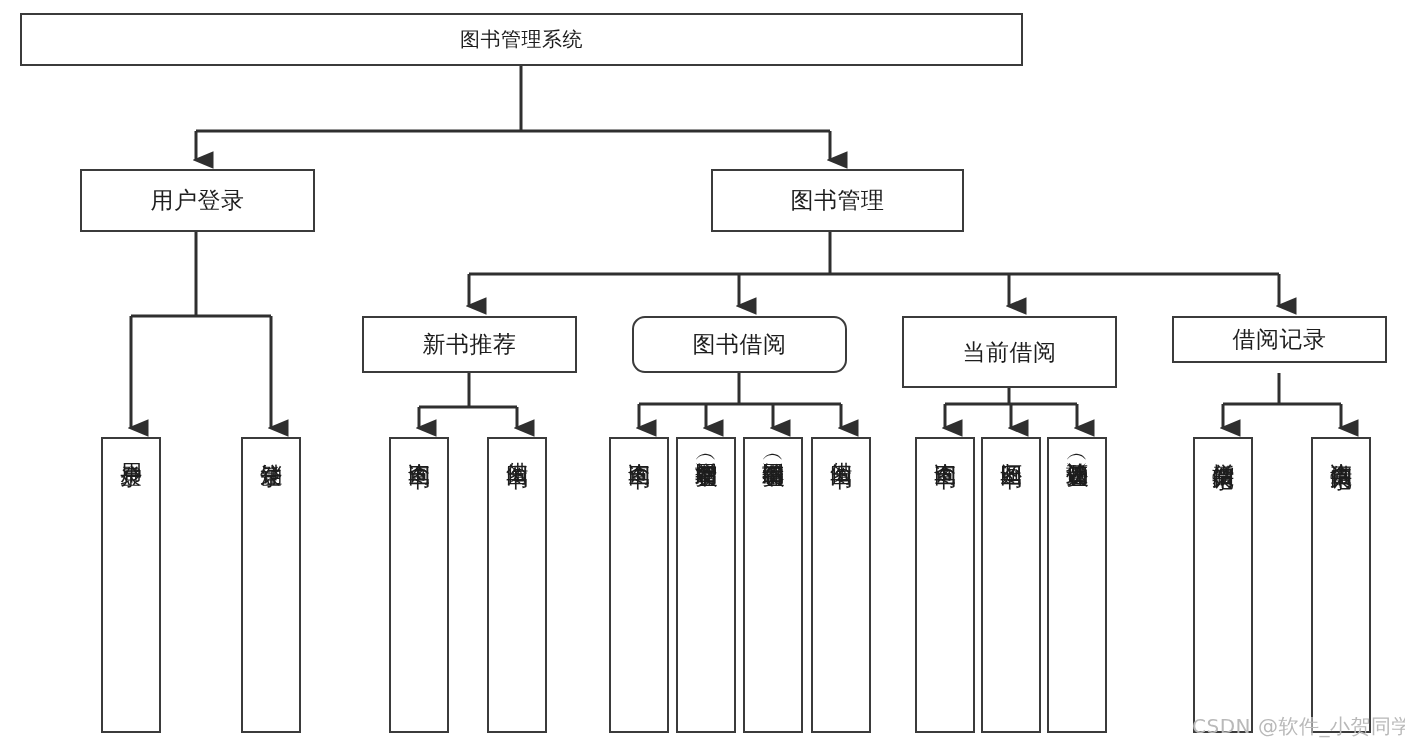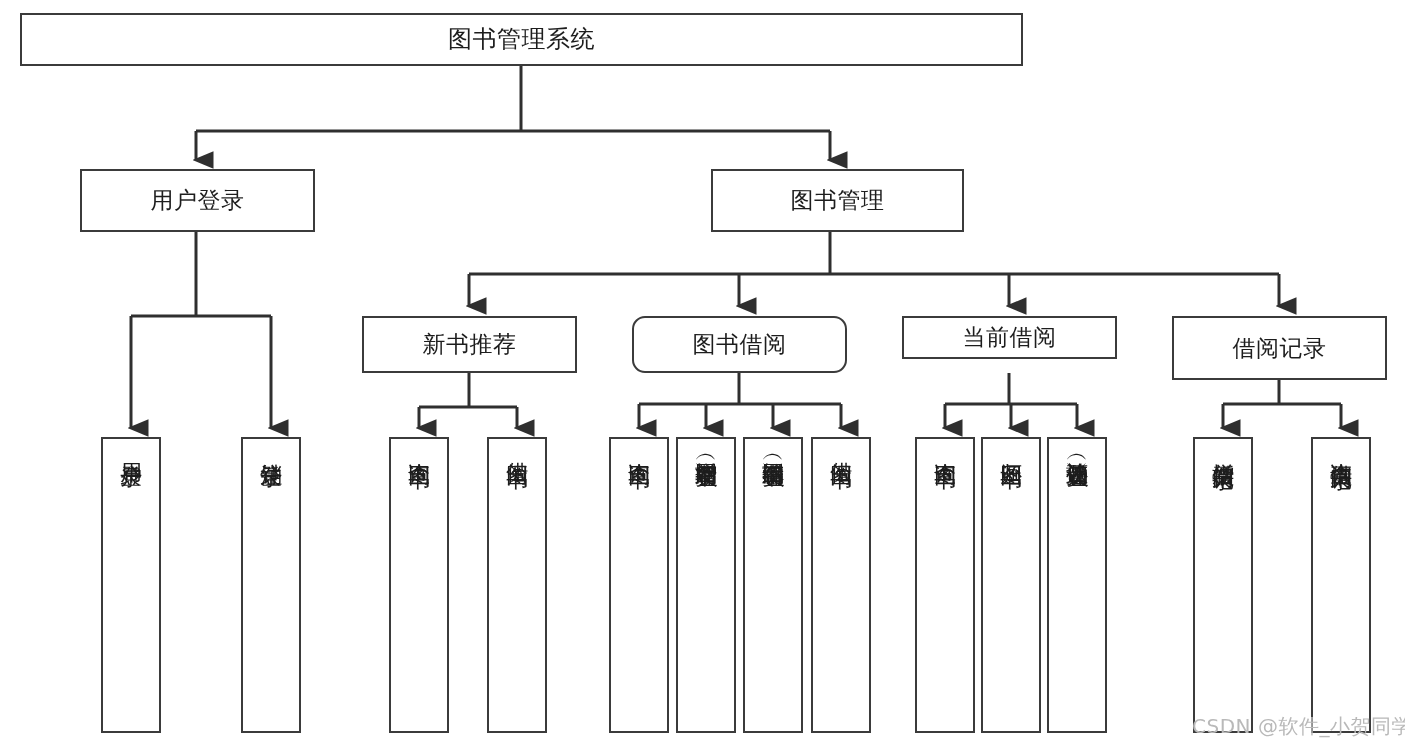--- a/index.html
+++ b/index.html
@@ -39,21 +39,21 @@
     display: block;
     line-height: 1.08;
     letter-spacing: 0.5px;
   }
   
   .node.horiz .label {
     font-size: 23px;
     white-space: nowrap;
   }
   .node.root .label {
-    font-size: 24px;
+    font-size: 20px;
   }
   
   .node.vert {
     align-items: flex-start;
     justify-content: center;
     padding-top: 6px;
   }
   .node.vert .label {
     writing-mode: vertical-rl;
     text-orientation: upright;
@@ -143,24 +143,24 @@
   <div class="node horiz" style="left:711px; top:169px; width:253px; height:63px;">
     <span class="label">图书管理</span>
   </div>
 
   <div class="node horiz" style="left:362px; top:316px; width:215px; height:57px;">
     <span class="label">新书推荐</span>
   </div>
   <div class="node horiz" style="left:632px; top:316px; width:215px; height:57px;border-radius:13px;">
     <span class="label">图书借阅</span>
   </div>
-  <div class="node horiz" style="left:902px; top:316px; width:215px; height:43px;">
+  <div class="node horiz" style="left:902px; top:316px; width:215px; height:72px;">
     <span class="label">当前借阅</span>
   </div>
-  <div class="node horiz" style="left:1172px; top:316px; width:215px; height:64px;">
+  <div class="node horiz" style="left:1172px; top:316px; width:215px; height:47px;">
     <span class="label">借阅记录</span>
   </div>
 
   <div class="node vert" style="left:101px; top:437px; width:60px; height:296px;">
     <span class="label">用户登录</span>
   </div>
   <div class="node vert" style="left:241px; top:437px; width:60px; height:296px;">
     <span class="label">注销登录</span>
   </div>
 

